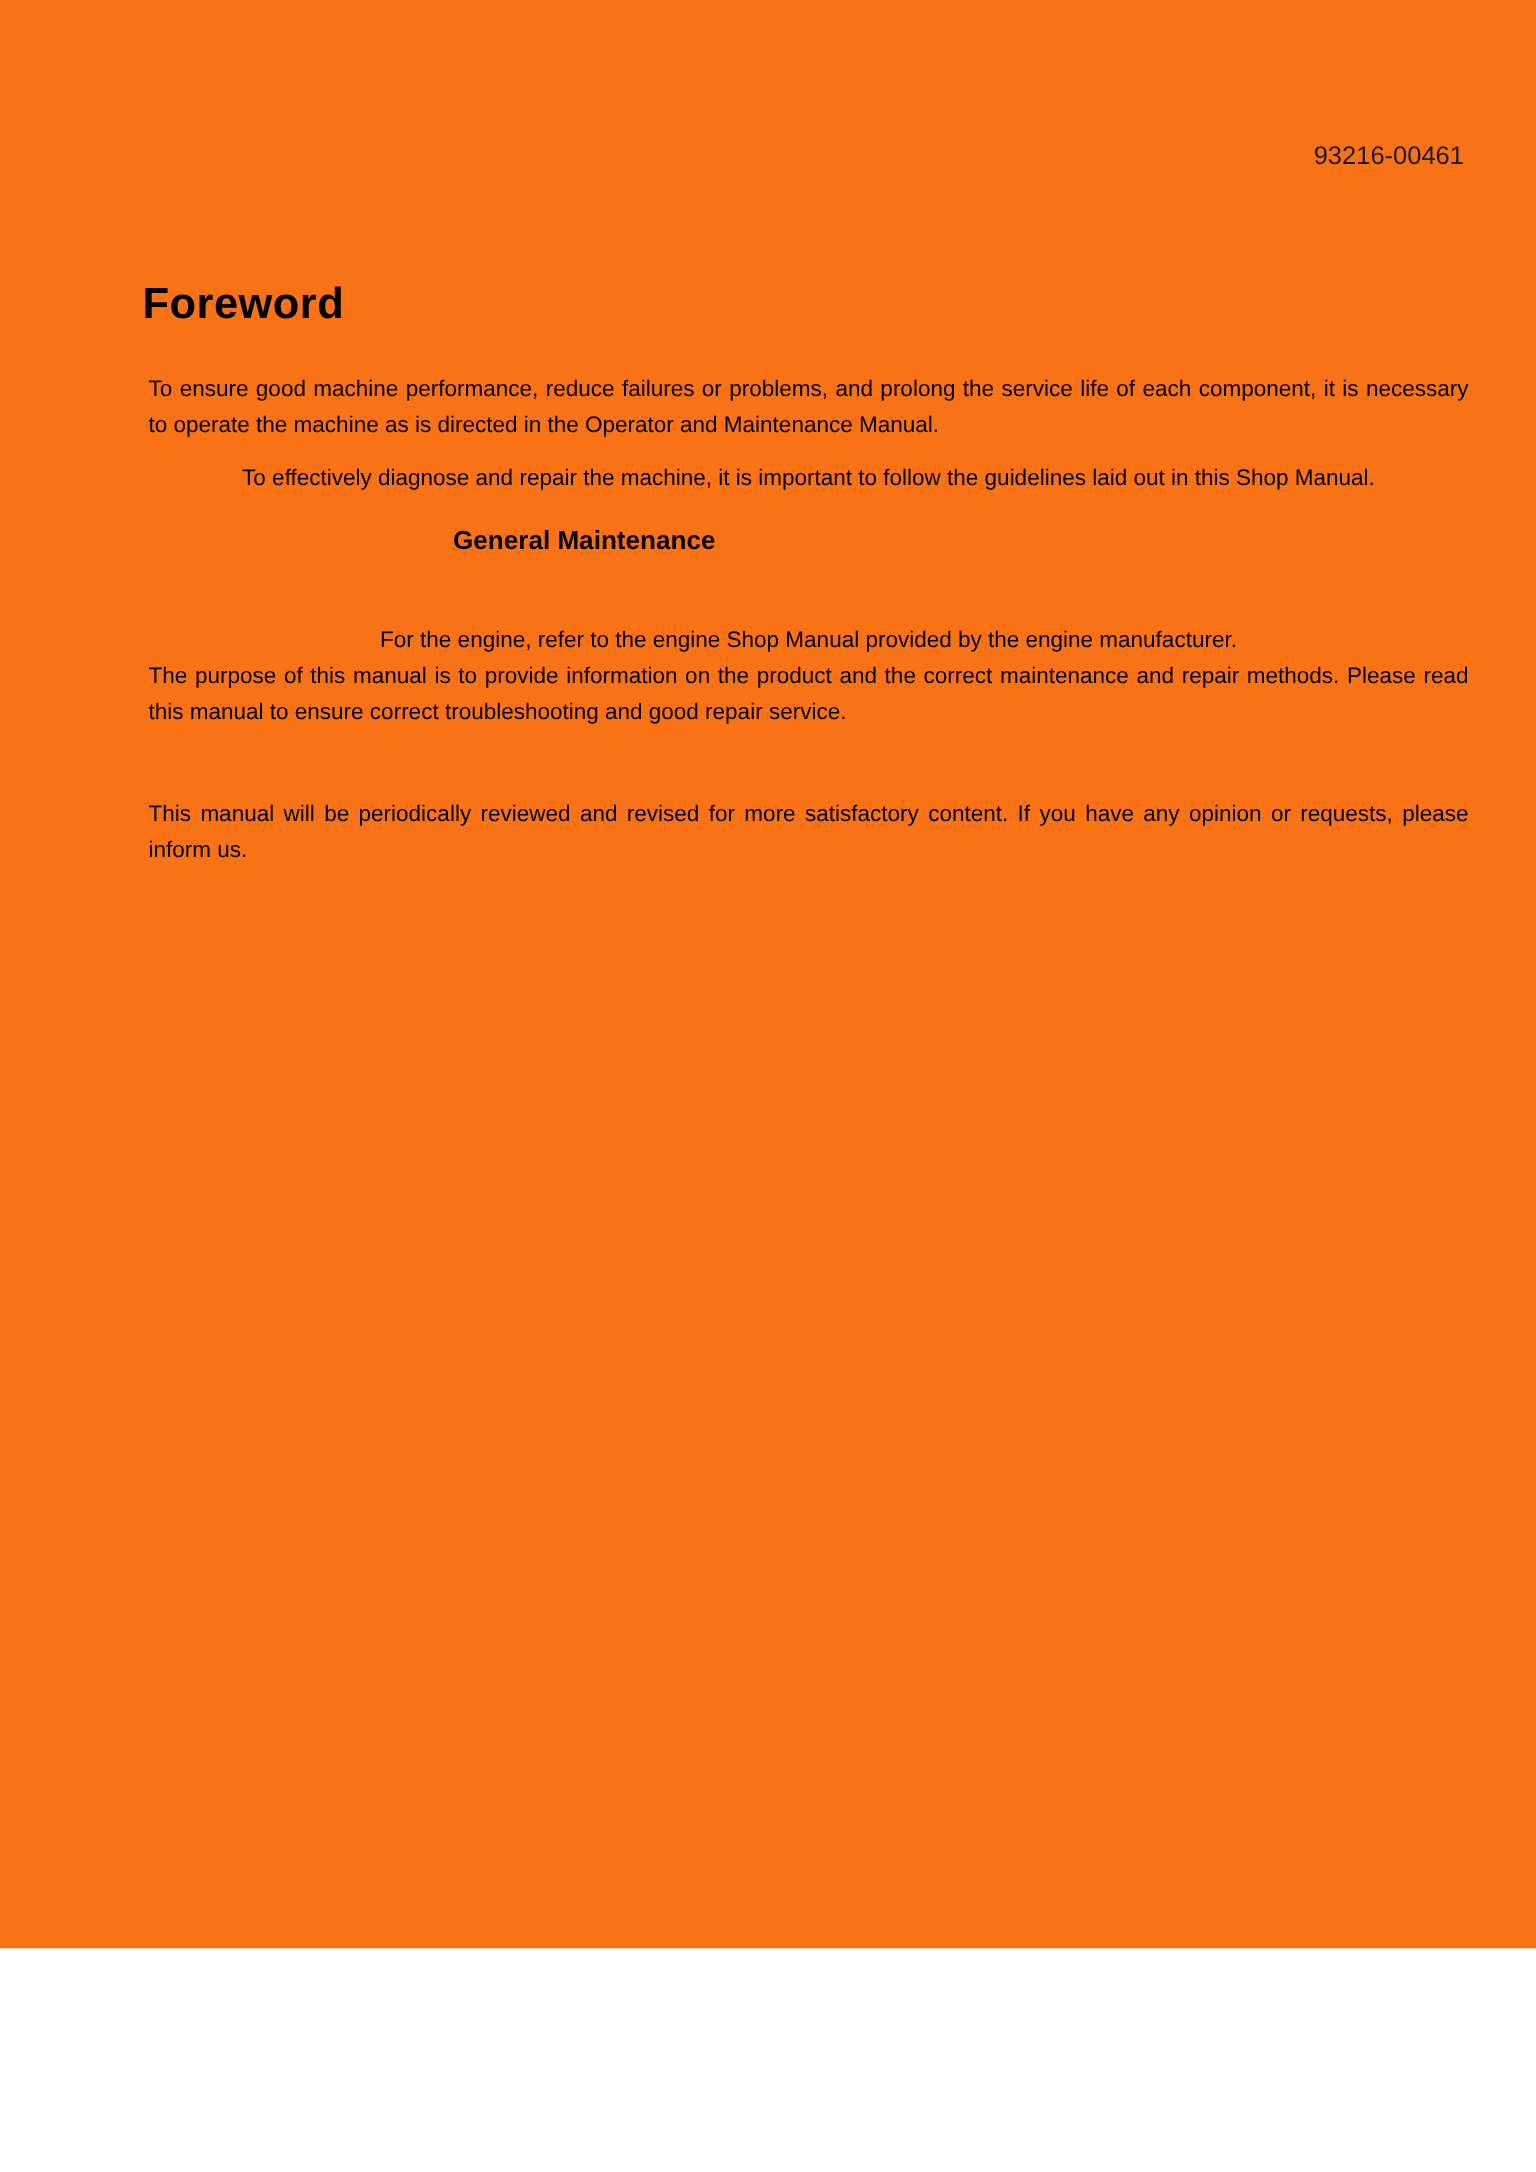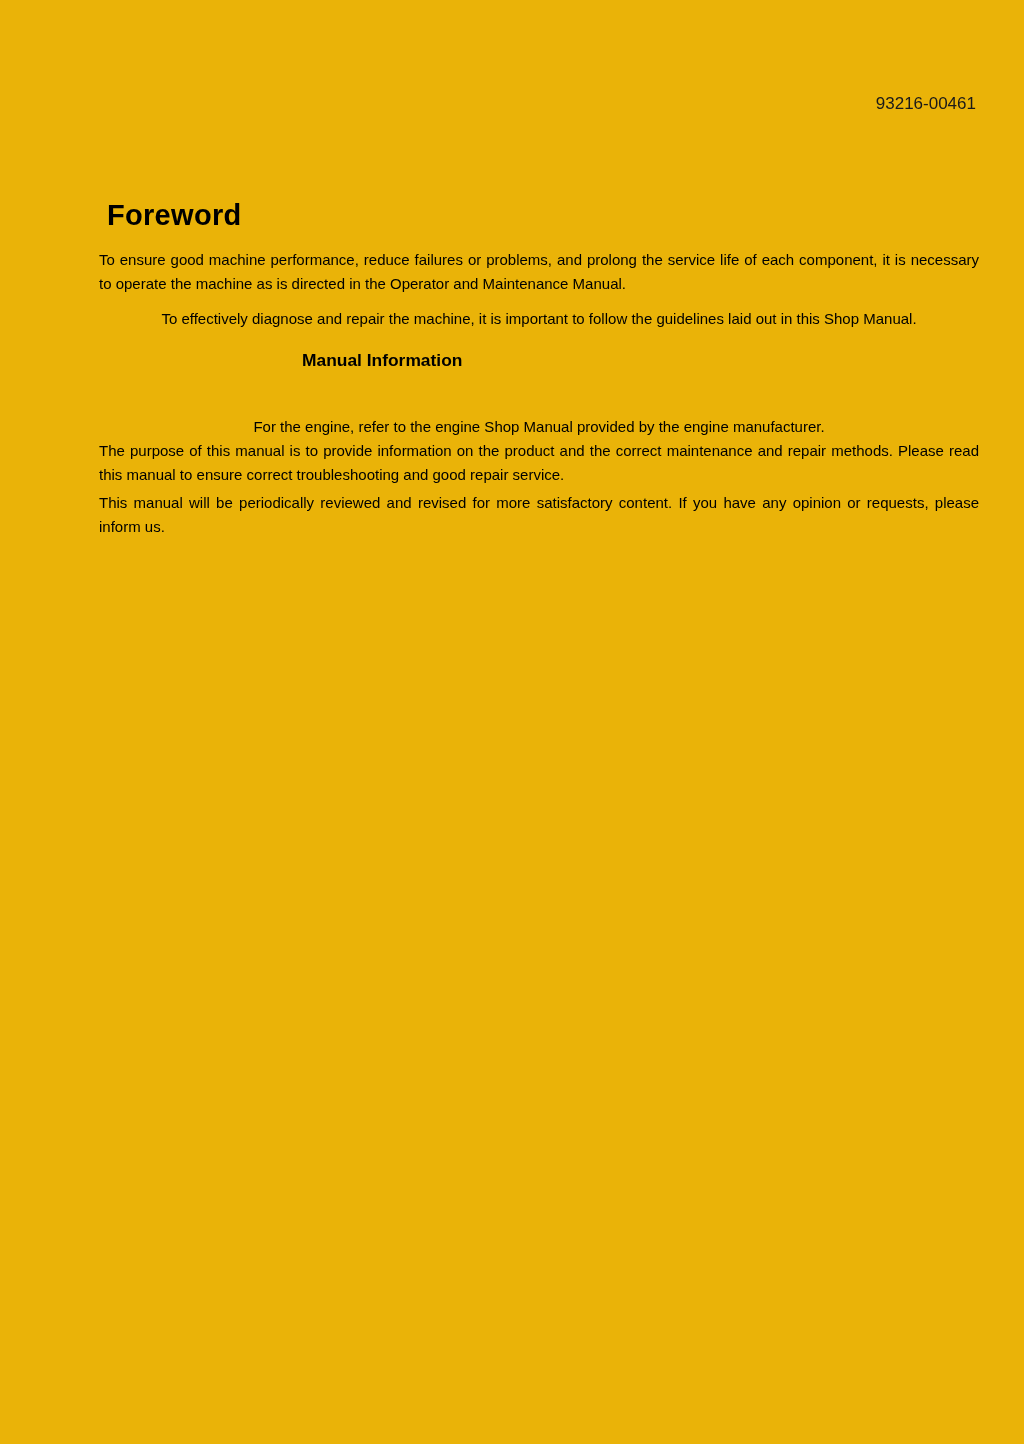--- a/index.html
+++ b/index.html
@@ -4,22 +4,22 @@
 <title>Foreword</title>
 <style>
   html, body {
     margin: 0;
     padding: 0;
     background: #ffffff;
   }
   .page {
     position: relative;
     width: 1024px;
-    height: 1444px;
-    background: #eab308;
+    height: 1299px;
+    background: #f97316;
     overflow: hidden;
     font-family: "Liberation Sans", sans-serif;
     color: #000000;
     -webkit-font-smoothing: antialiased;
   }
 
   
   .doc-header {
     position: absolute;
     top: 92px;
@@ -40,21 +40,21 @@
     position: absolute;
     left: 95px;
     top: 0;
     width: 880px;
   }
 
   .page-title {
     font-size: 29px;
     font-weight: bold;
     letter-spacing: 0.3px;
-    margin: 12px;
+    margin: 0;
     padding: 0;
     position: absolute;
     top: 186px;
     left: 0;
     line-height: 34px;
   }
 
   .body-text {
     position: absolute;
     left: 0;
@@ -68,21 +68,21 @@
     color: #000000;
   }
   .body-text.nojust {
     text-align: center;
   }
 
   .p1 { top: 244px; }
   .p2 { top: 303px; }
   .p3 { top: 411px; }
   .p4 { top: 435px; }
-  .p5 { top: 487px; }
+  .p5 { top: 527px; }
 
   
   .subhead-block {
     position: absolute;
     left: 207px;
     top: 349px;
     width: 600px;
   }
   .subhead-block .subhead {
     font-size: 17.4px;
@@ -111,21 +111,21 @@
 
   <div class="content">
 
     <h1 class="page-title">Foreword</h1>
 
     <p class="body-text p1">To ensure good machine performance, reduce failures or problems, and prolong the service life of each component, it is necessary to operate the machine as is directed in the Operator and Maintenance Manual.</p>
 
     <p class="body-text p2 nojust">To effectively diagnose and repair the machine, it is important to follow the guidelines laid out in this Shop Manual.</p>
 
     <div class="subhead-block">
-      <span class="subhead">Manual Information</span>
+      <span class="subhead">General Maintenance</span>
     </div>
 
     <p class="body-text p3 nojust">For the engine, refer to the engine Shop Manual provided by the engine manufacturer.</p>
 
     <p class="body-text p4">The purpose of this manual is to provide information on the product and the correct maintenance and repair methods. Please read this manual to ensure correct troubleshooting and good repair service.</p>
 
     <p class="body-text p5">This manual will be periodically reviewed and revised for more satisfactory content. If you have any opinion or requests, please inform us.</p>
 
     <div class="spacer-fill"></div>
 

